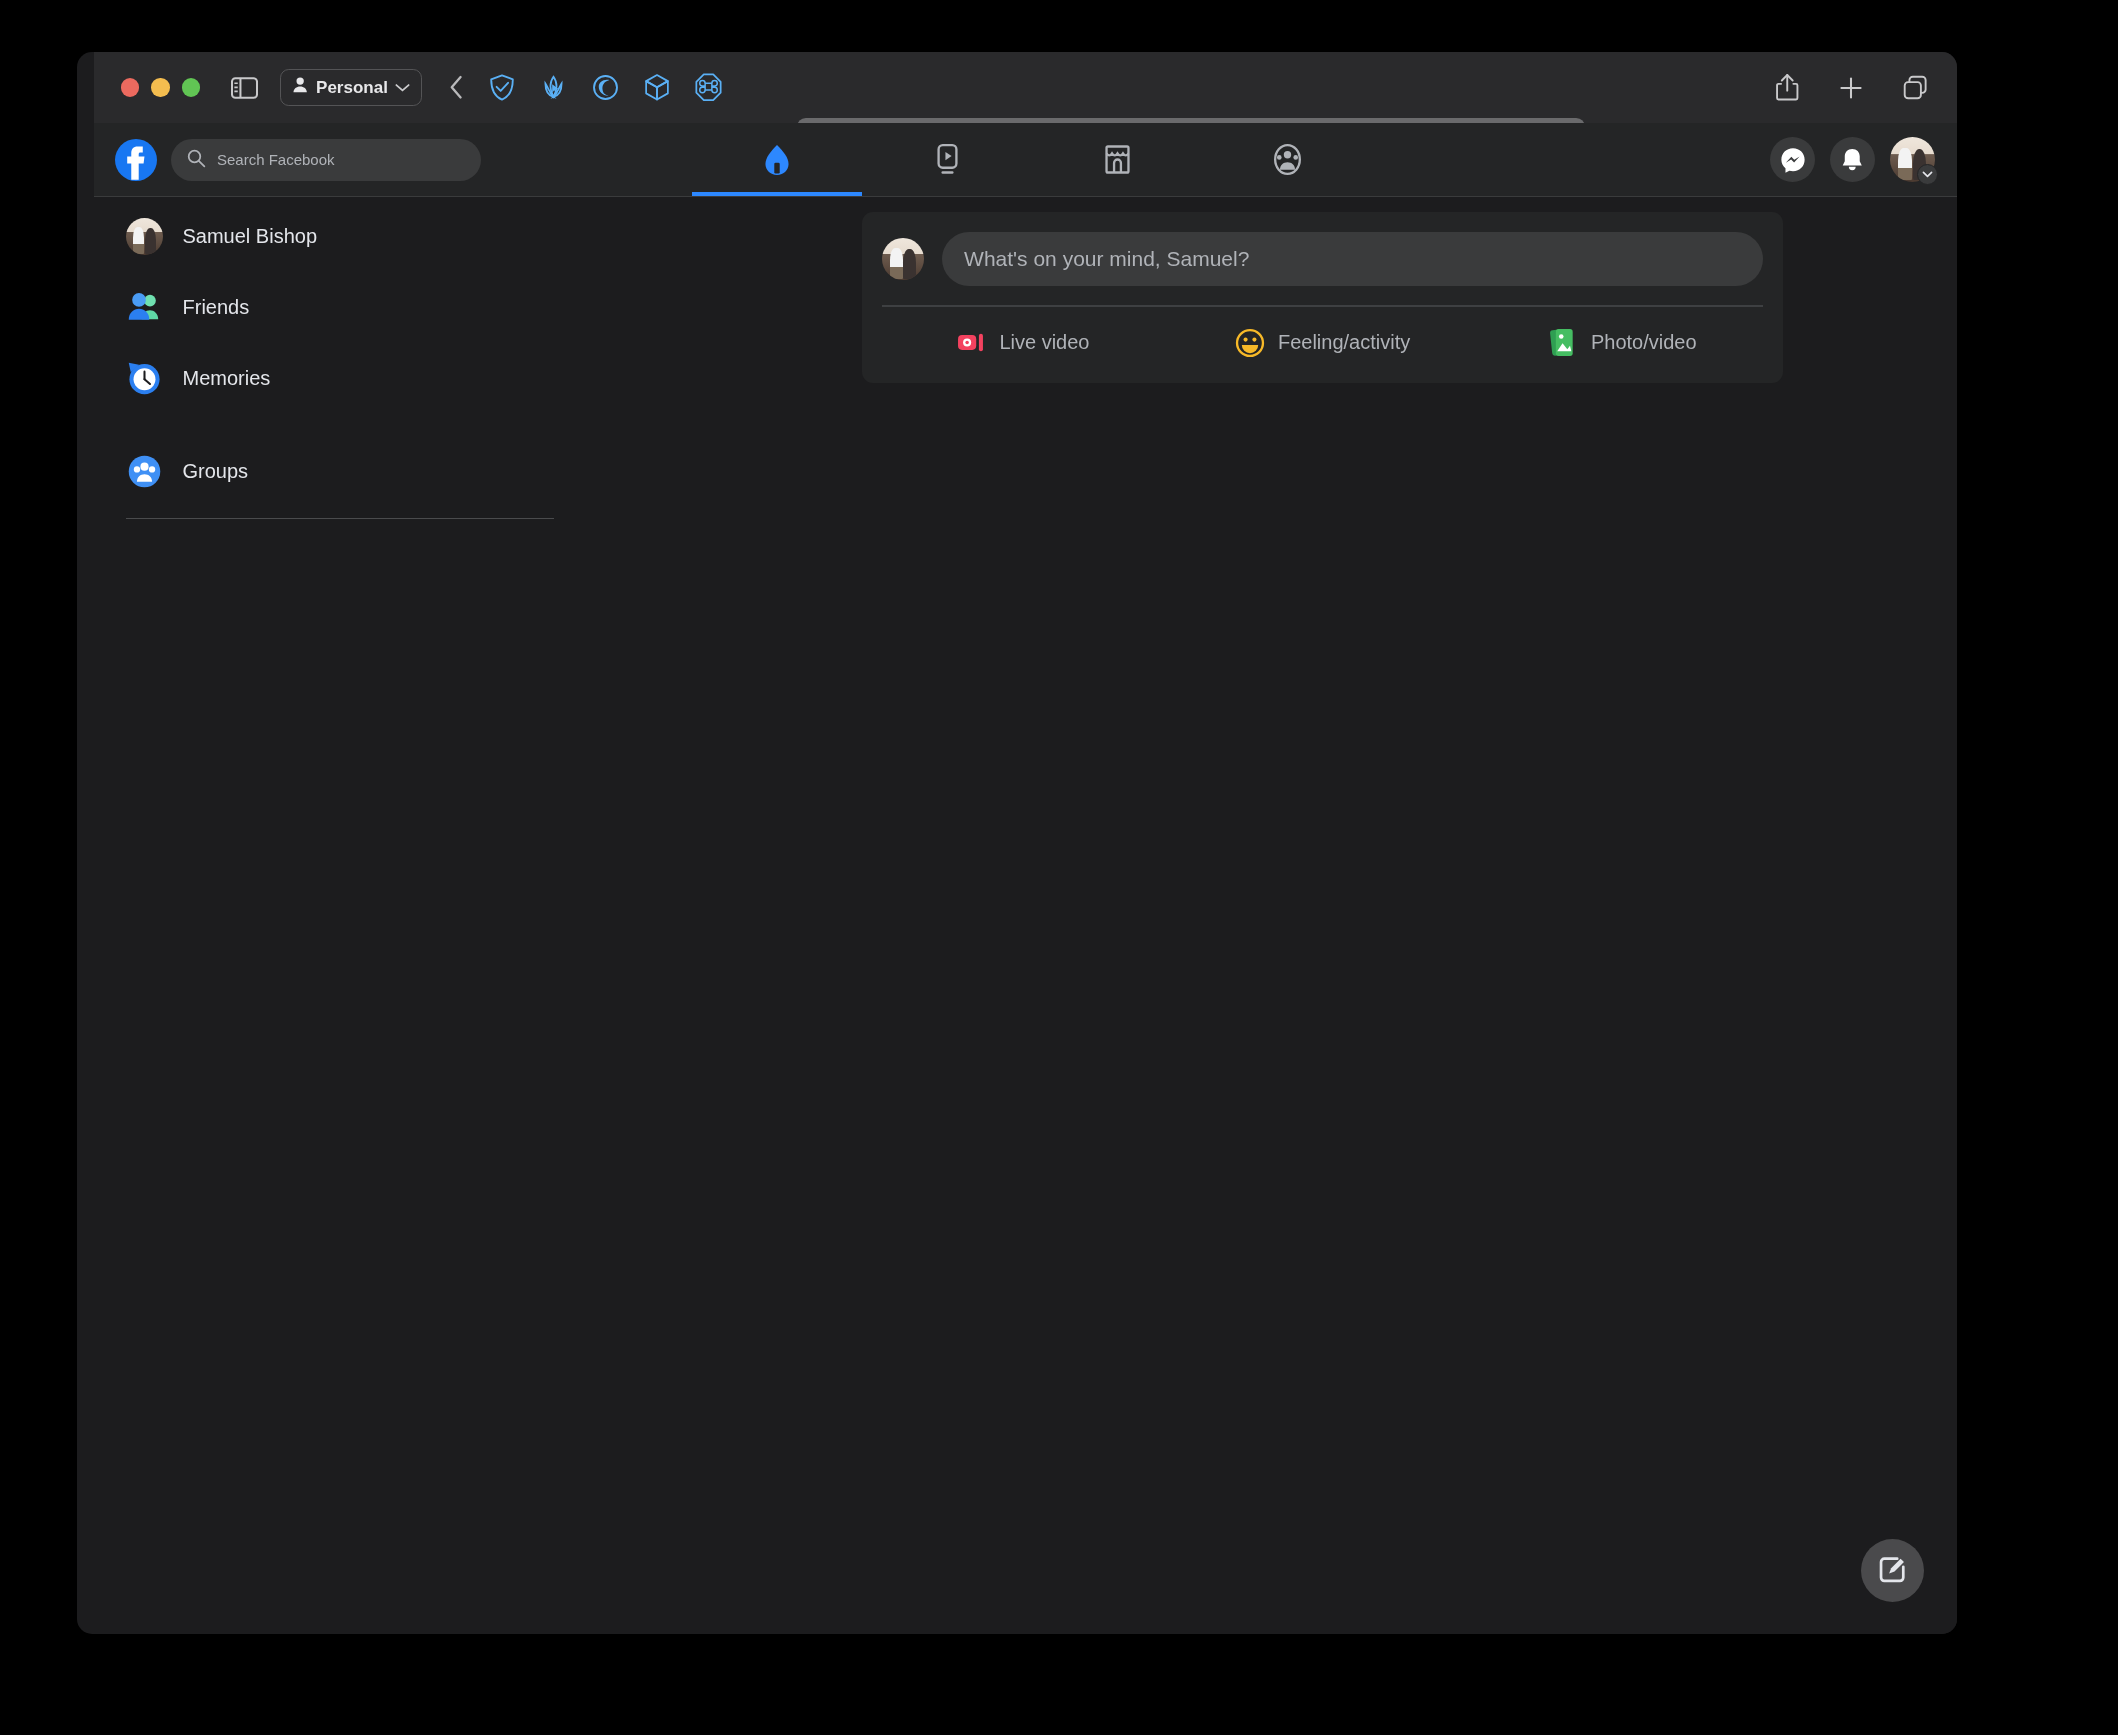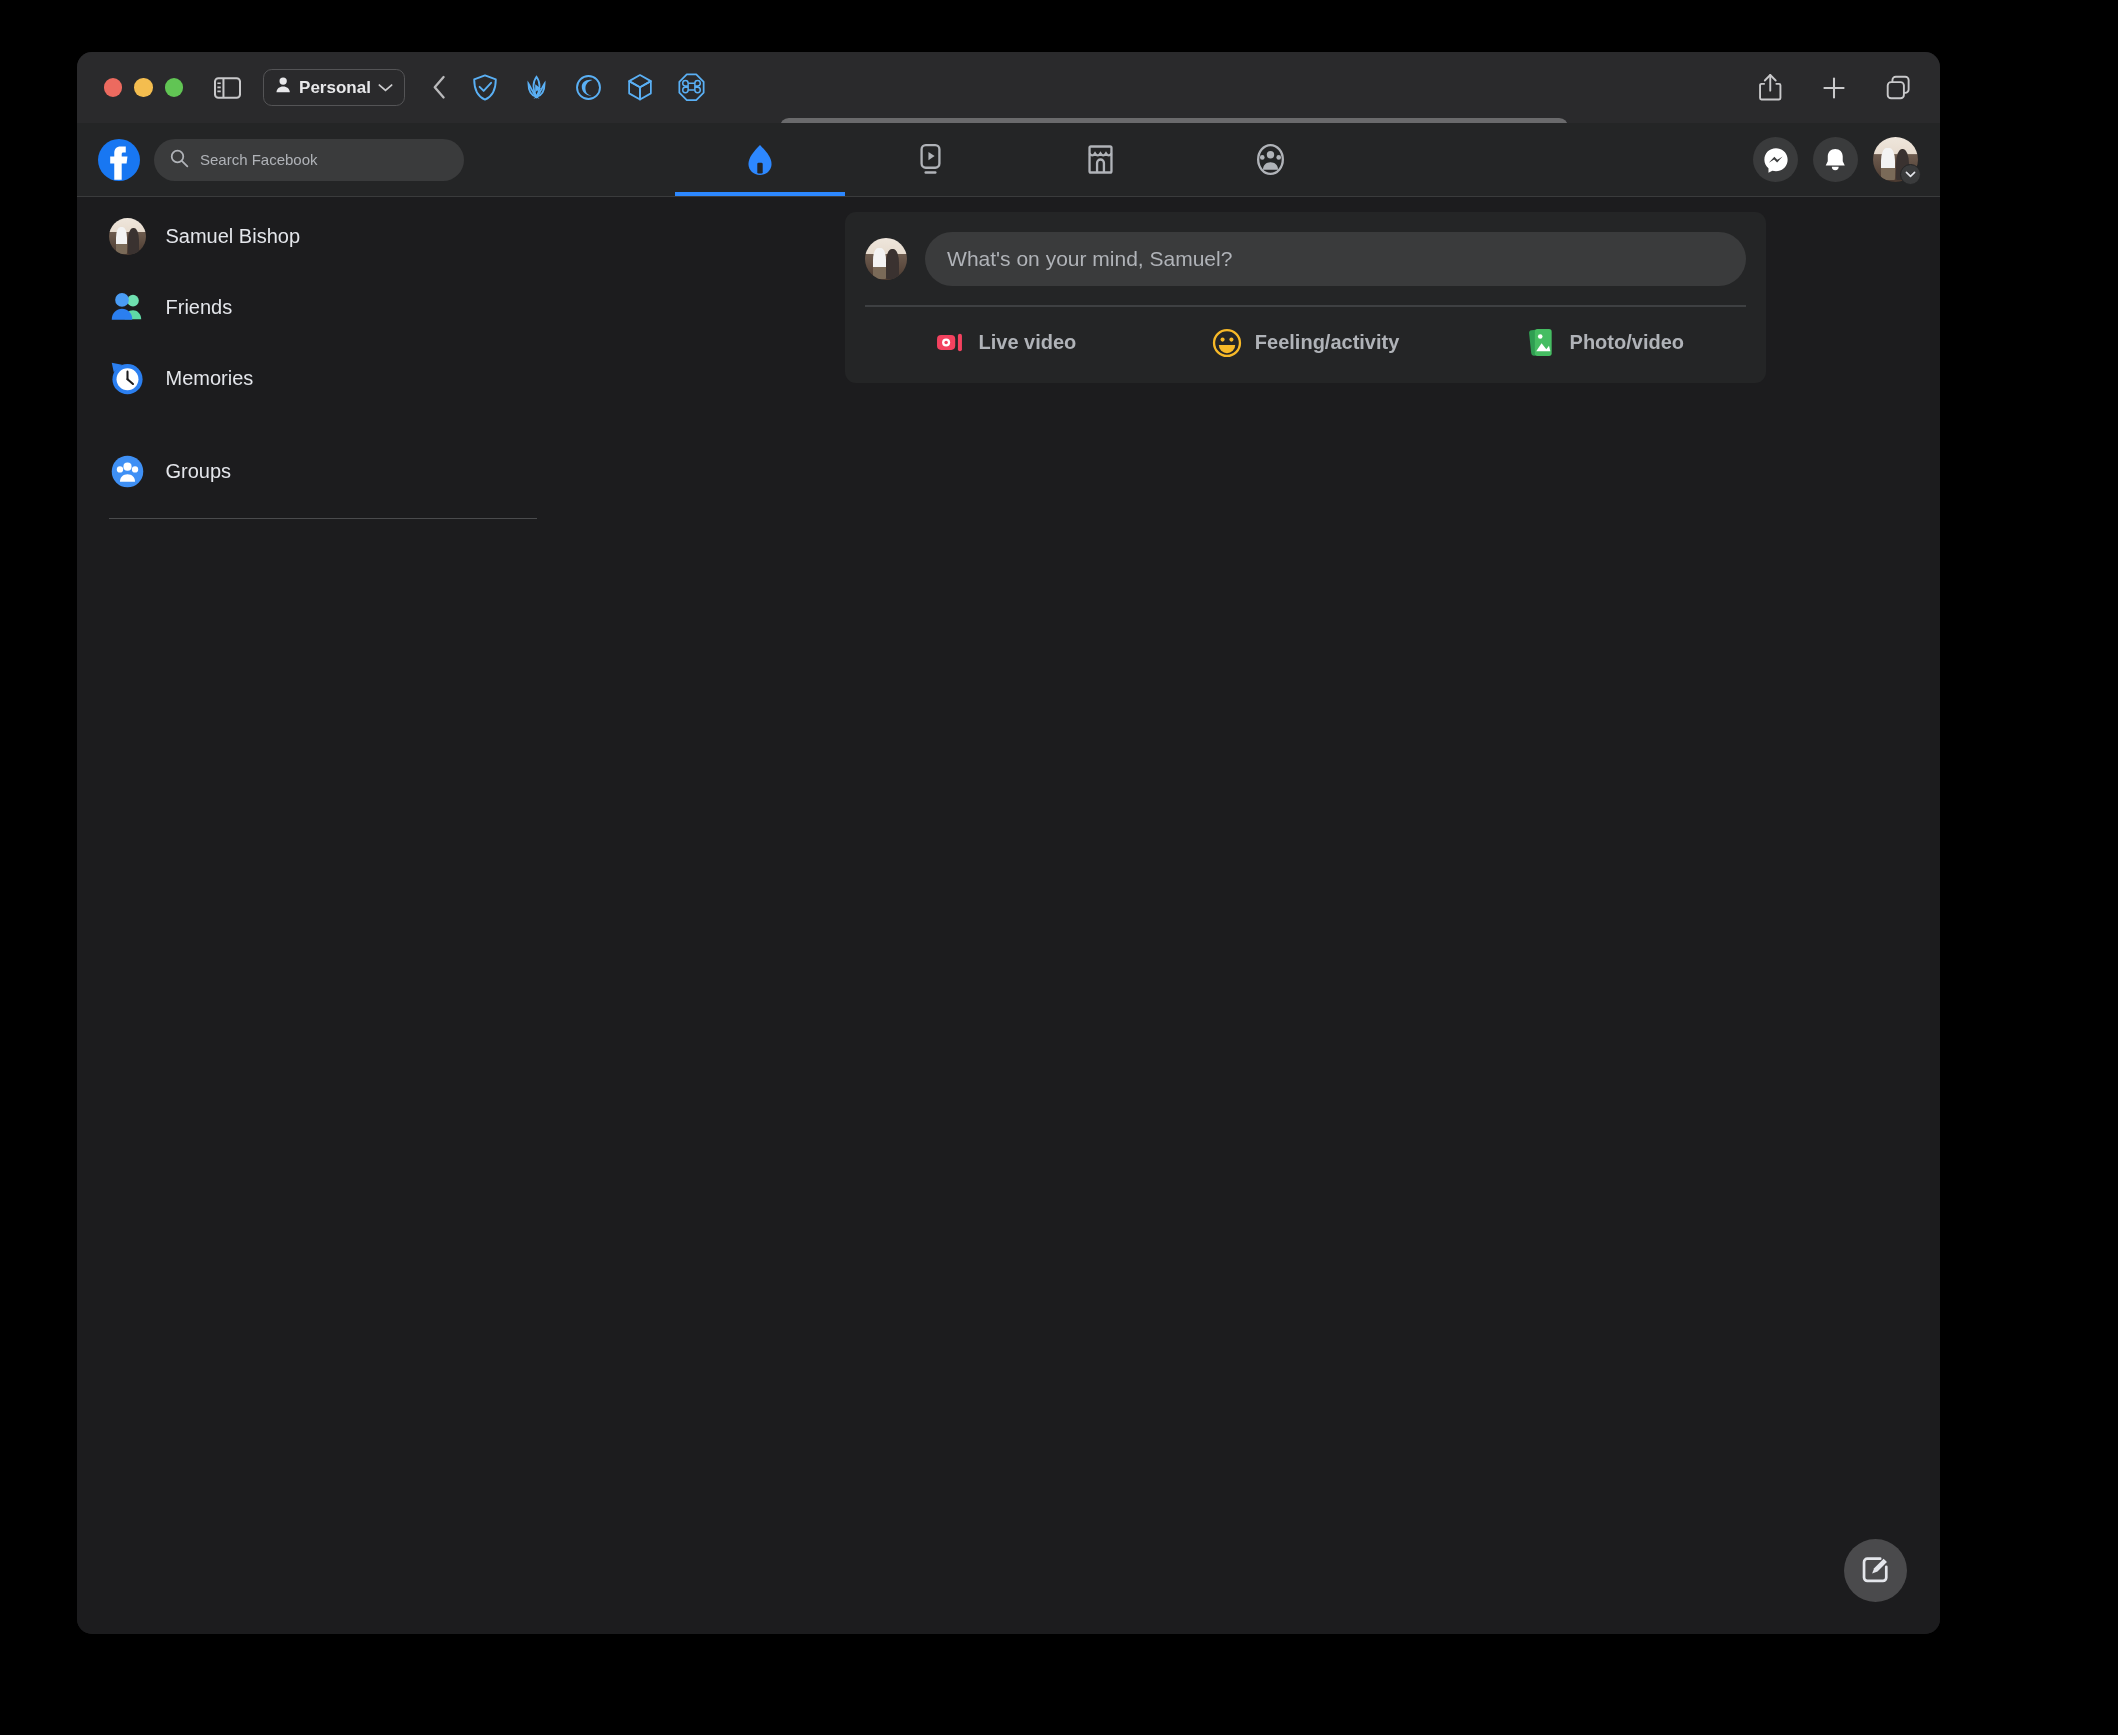--- a/index.html
+++ b/index.html
@@ -15,20 +15,21 @@
 
   
   .browser-window {
     position: absolute;
     left: 77px; top: 52px;
     width: 1863px; height: 1582px;
     background: #1c1c1e;
     border-radius: 15px;
     overflow: hidden;
     box-shadow: 0 2.7px 27px rgba(0,0,0,0.6);
+    padding-left: 17px;
   }
 
   
   .browser-toolbar {
     position: relative;
     height: 71px;
     background: #2a2a2c;
     display: flex;
     align-items: center;
   }
@@ -231,21 +232,21 @@
   .composer-actions {
     display: flex; align-items: center;
     padding: 11px 11px 15px 11px;
   }
   .comp-action {
     flex: 1;
     display: flex; align-items: center; justify-content: center;
     gap: 12.2px; height: 50px;
     border-radius: 6.8px;
   }
-  .comp-action .lbl { color: #b0b3b8; font-size: 20px; font-weight: 700; }
+  .comp-action .lbl { color: #b0b3b8; font-size: 20px; font-weight: 400; }
   .comp-icon { width: 31px; height: 31px; display:flex; align-items:center; justify-content:center; }
 
   
   .fab {
     position: absolute;
     right: 33px; bottom: 33px;
     width: 63px; height: 63px; border-radius: 50%;
     background: #4a4a4c;
     display: flex; align-items: center; justify-content: center;
   }

